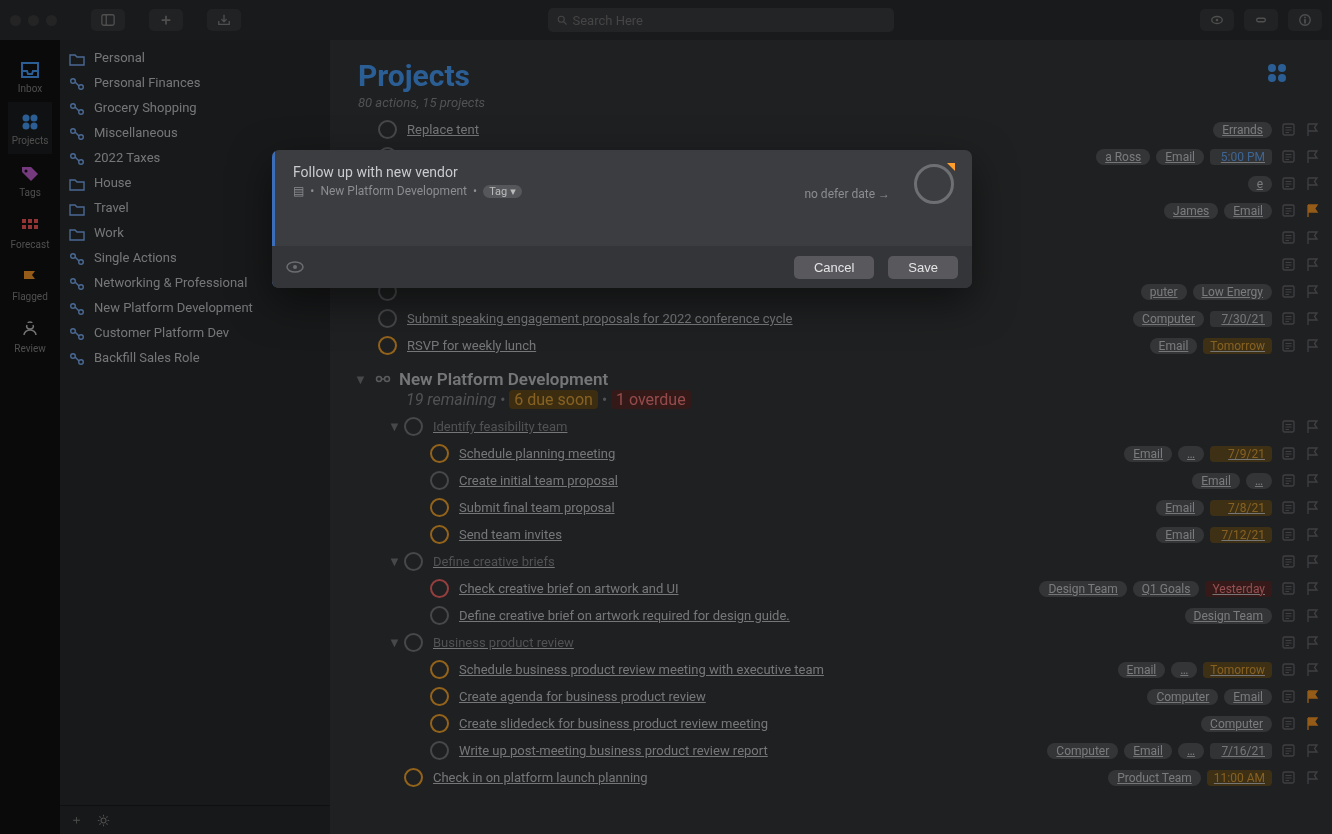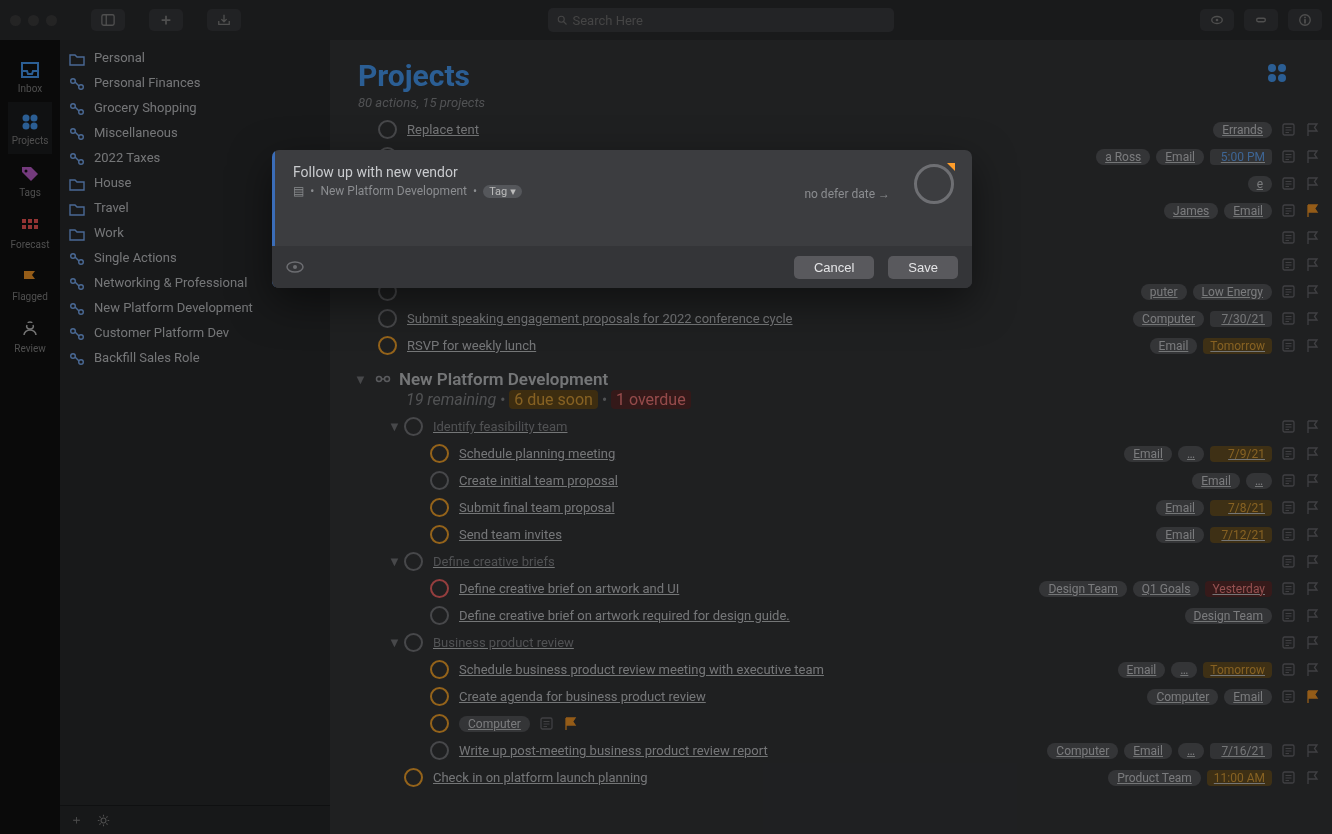--- a/index.html
+++ b/index.html
@@ -676,21 +676,21 @@
             </span>
             <span class="tail-ic ">
               <svg width="13" height="14" viewBox="0 0 13 14">
                 <path d="M2 1v12M2 1h9l-2.5 3.5L11 8H2" fill="none" stroke="currentColor" stroke-width="1.3"></path>
               </svg>
             </span>
           </span>
         </div>
         <div class="task-row ind2">
           <span class="chk red"></span>
-          <span class="task-title">Define creative brief on artwork and UI</span>
+          <span class="task-title">Check creative brief on artwork and UI</span>
           <span class="meta">
             <span class="tag">Design Team</span>
             <span class="tag">Q1 Goals</span>
             <span class="date red">Yesterday</span>
             <span class="tail-ic">
               <svg width="13" height="13" viewBox="0 0 13 13">
                 <rect x="1" y="1" width="11" height="11" rx="1.5" fill="none" stroke="currentColor" stroke-width="1.3"></rect>
                 <line x1="3.5" y1="4.5" x2="9.5" y2="4.5" stroke="currentColor"></line>
                 <line x1="3.5" y1="7" x2="9.5" y2="7" stroke="currentColor"></line>
                 <line x1="3.5" y1="9.5" x2="7" y2="9.5" stroke="currentColor"></line>
@@ -781,20 +781,21 @@
             </span>
             <span class="tail-ic on">
               <svg width="13" height="14" viewBox="0 0 13 14">
                 <path d="M2 1v12M2 1h9l-2.5 3.5L11 8H2" fill="currentColor" stroke="currentColor" stroke-width="1.3"></path>
               </svg>
             </span>
           </span>
         </div>
         <div class="task-row ind2">
           <span class="chk orange"></span>
+          <span class="task-title">Create slidedeck for business product review meeting</span>
           <span class="meta">
             <span class="tag">Computer</span>
             <span class="tail-ic">
               <svg width="13" height="13" viewBox="0 0 13 13">
                 <rect x="1" y="1" width="11" height="11" rx="1.5" fill="none" stroke="currentColor" stroke-width="1.3"></rect>
                 <line x1="3.5" y1="4.5" x2="9.5" y2="4.5" stroke="currentColor"></line>
                 <line x1="3.5" y1="7" x2="9.5" y2="7" stroke="currentColor"></line>
                 <line x1="3.5" y1="9.5" x2="7" y2="9.5" stroke="currentColor"></line>
               </svg>
             </span>

